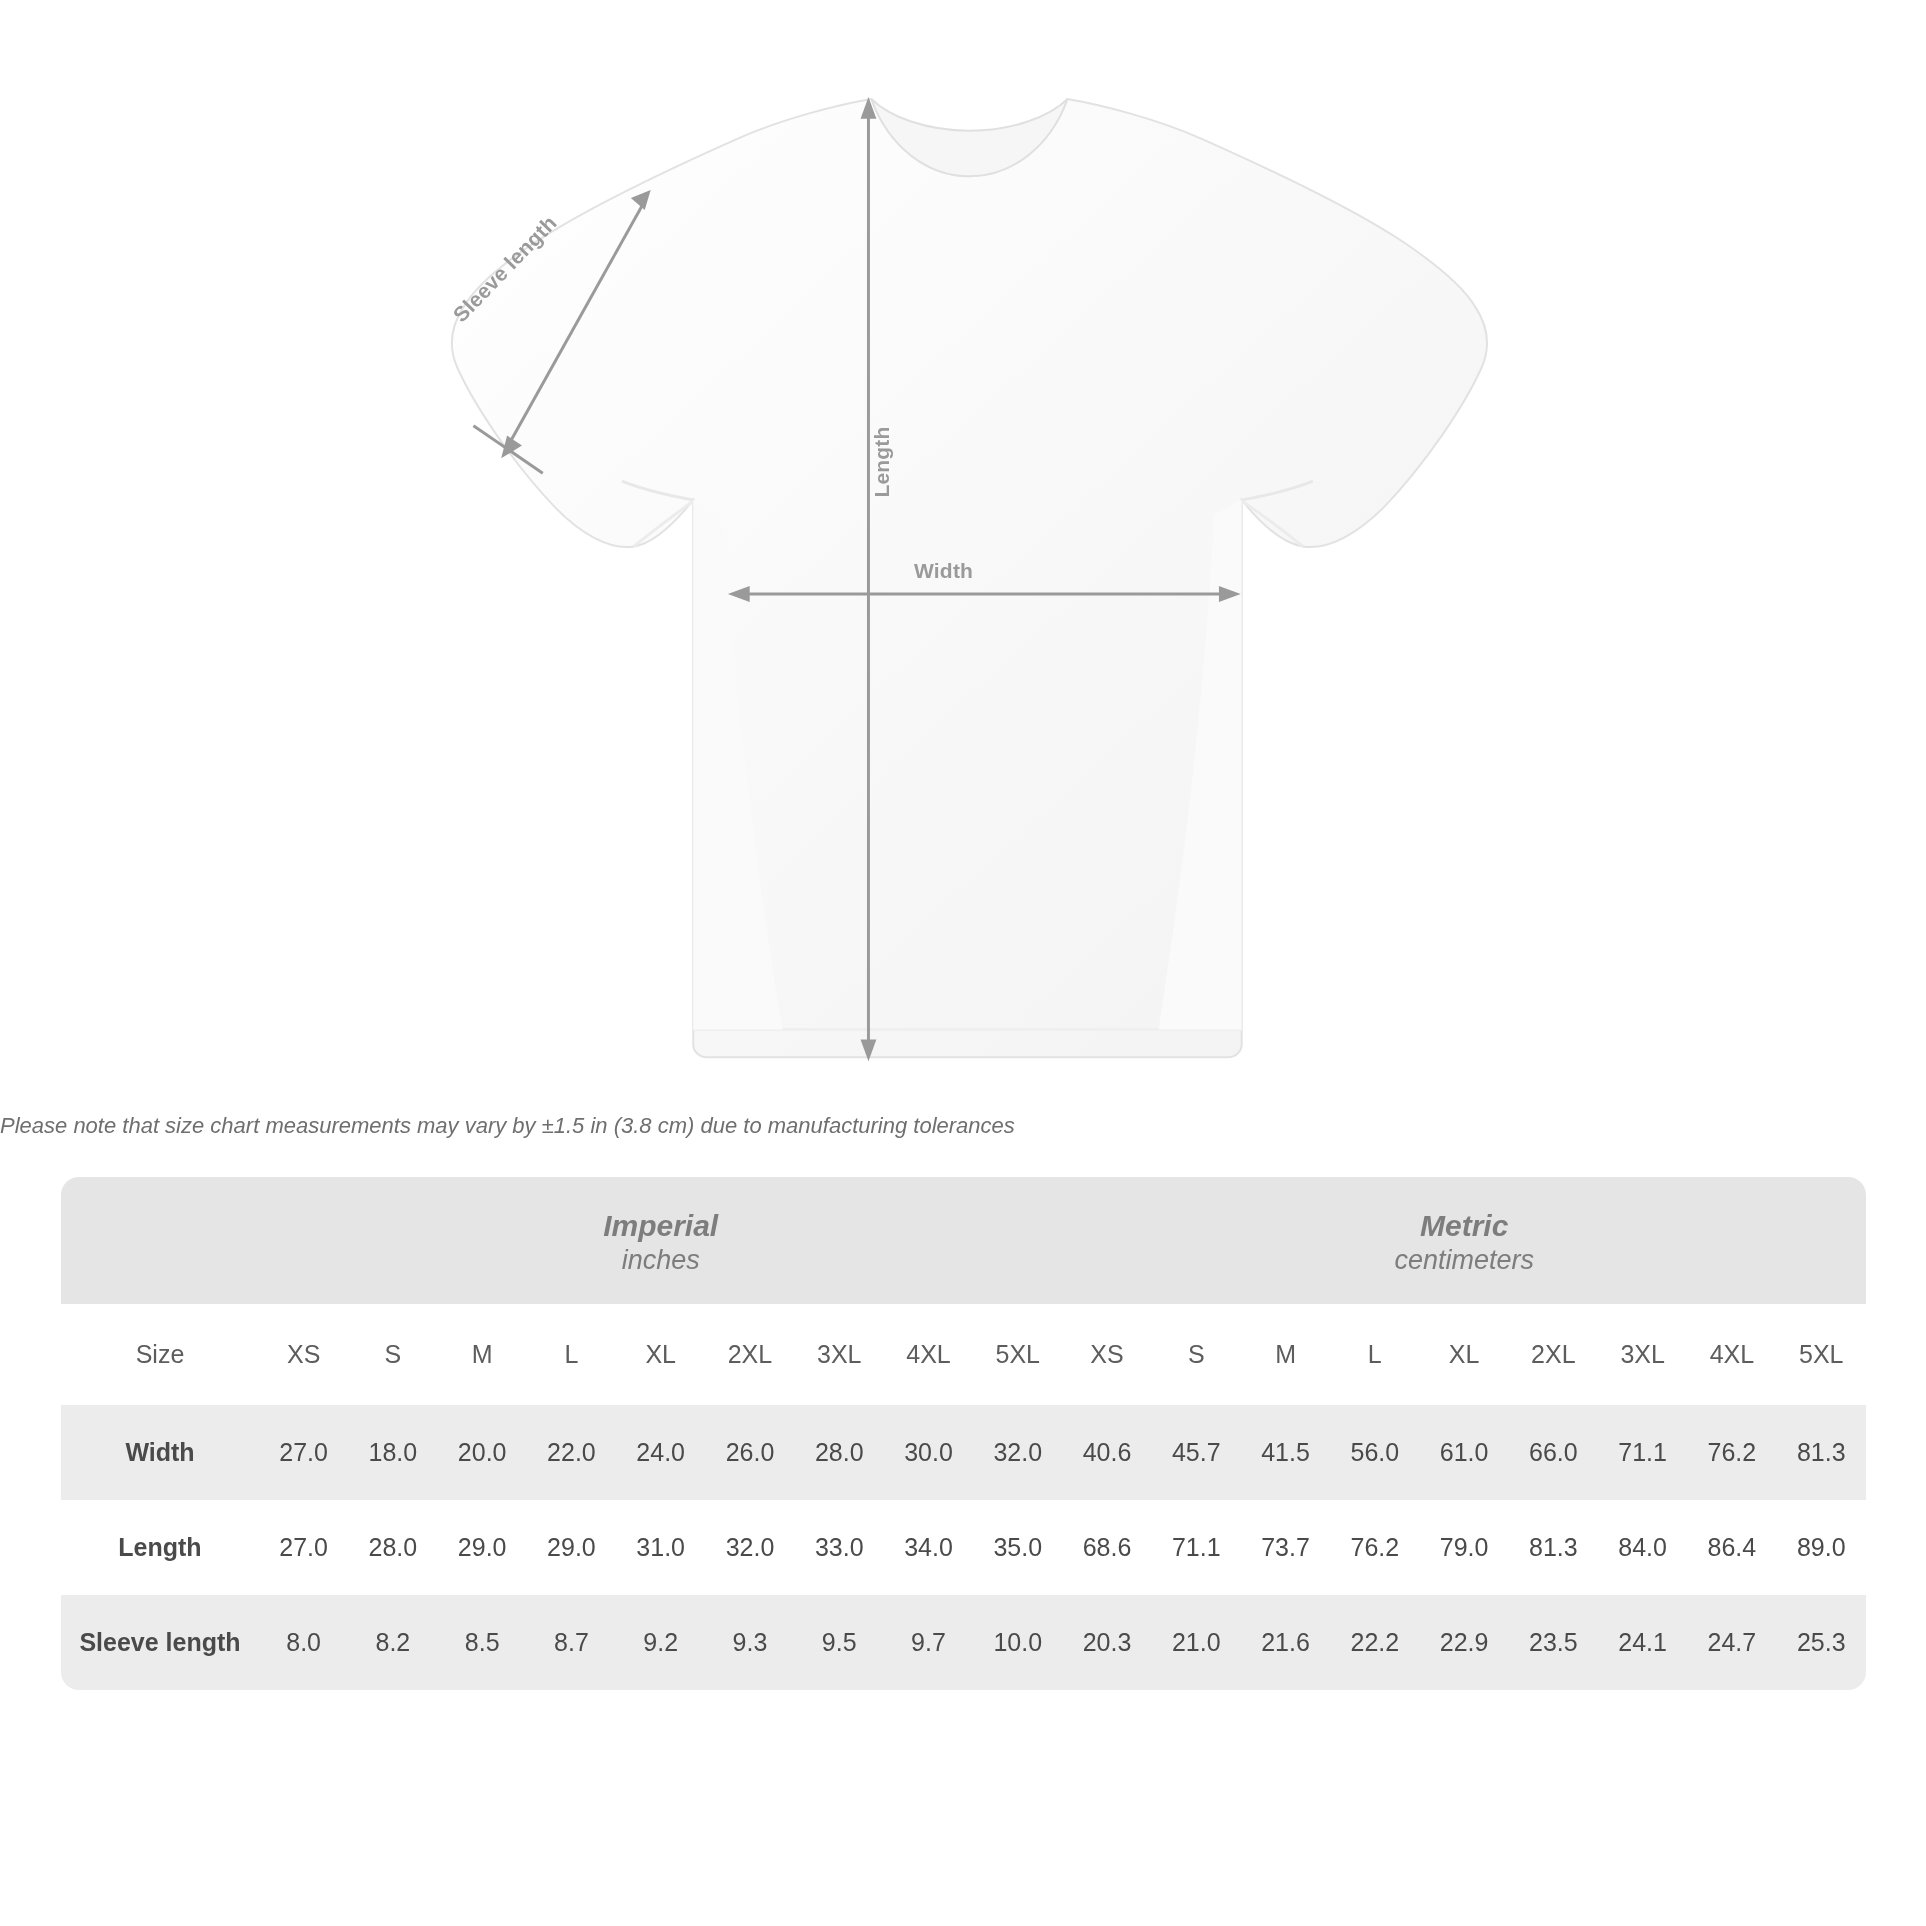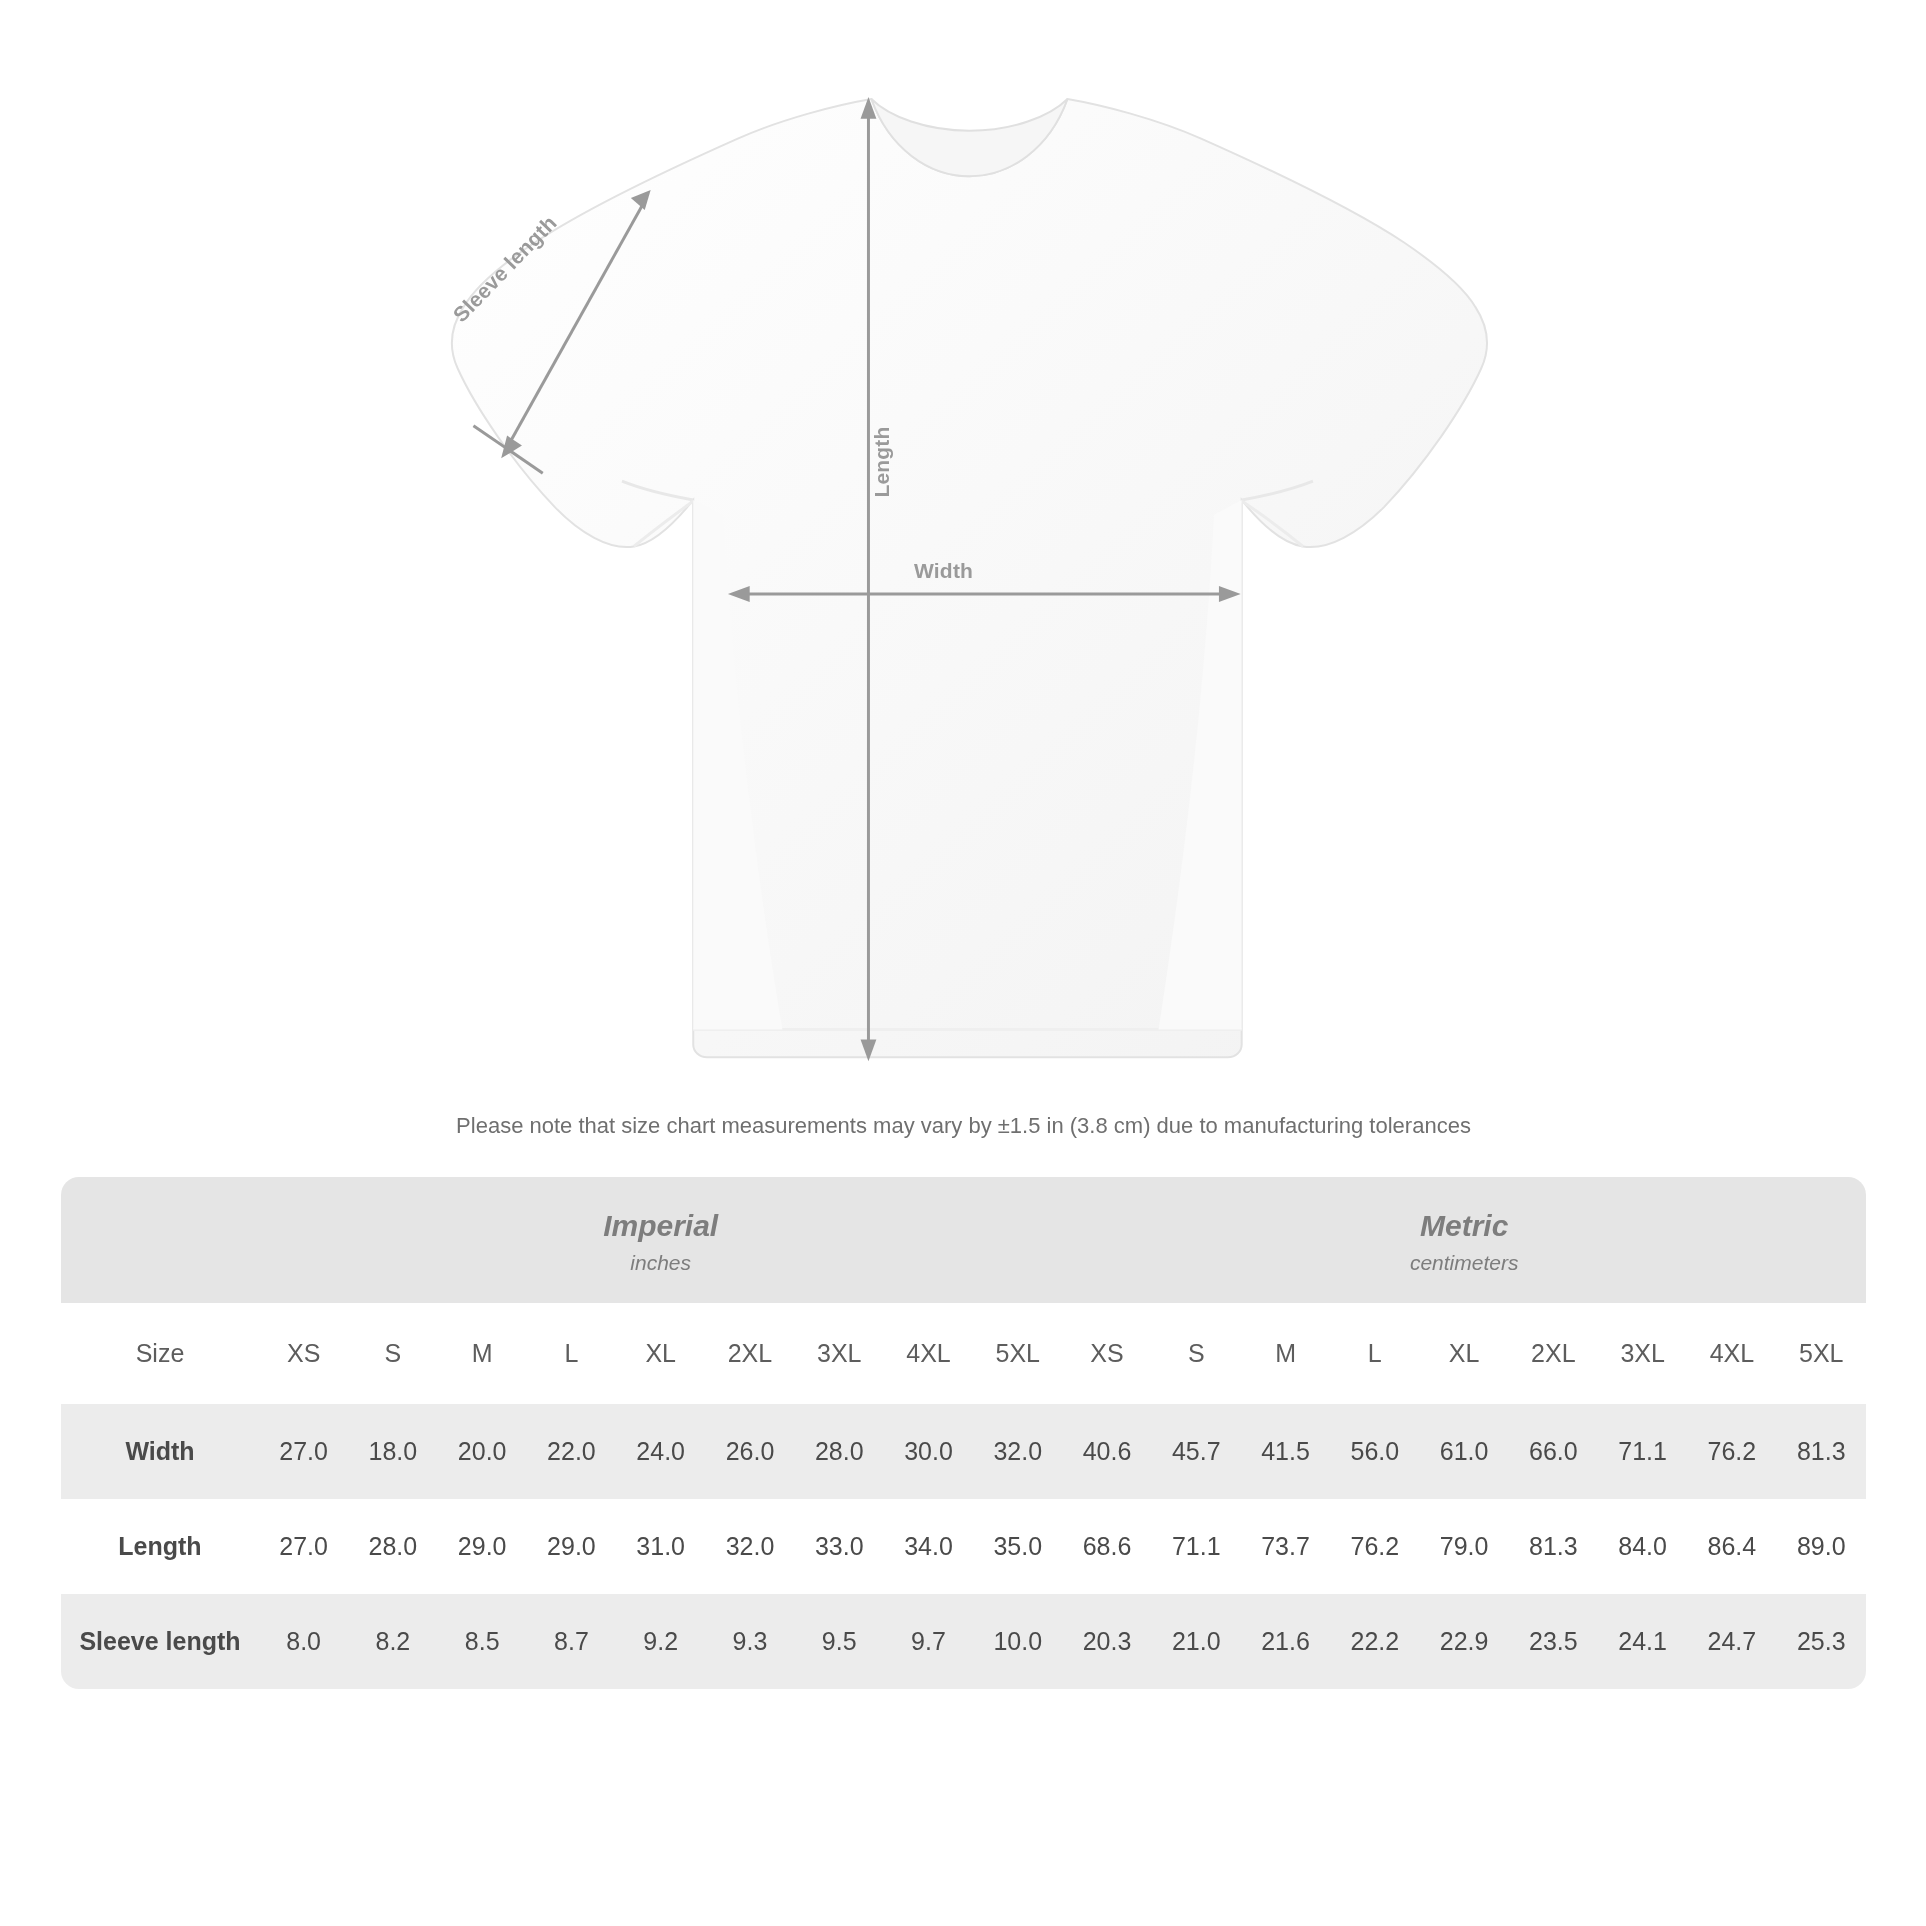--- a/index.html
+++ b/index.html
@@ -59,22 +59,22 @@
 
   
   .chart-title {
     text-align: center;
     font-size: 42px;
     font-weight: bold;
     color: #111111;
     margin-top: 6px;
   }
   .chart-note {
-    text-align: center;
     font-size: 22px;
+    font-style: italic;
     color: #6f6f6f;
     margin-top: 24px;
   }
 
   
   .table-wrap {
     margin: 38px 61px 0 61px;
     border-radius: 18px;
     overflow: hidden;
   }
@@ -93,24 +93,23 @@
     padding: 30px 0 28px 0;
   }
   .unit-system {
     font-size: 30px;
     font-style: italic;
     font-weight: bold;
     color: #7d7d7d;
     line-height: 1.25;
   }
   .unit-unit {
-    font-size: 21px;
+    font-size: 27px;
     font-style: italic;
     color: #7d7d7d;
-    margin-top: 6px;
   }
   .head-row td {
     background: #ffffff;
     font-size: 25px;
     font-weight: normal;
     color: #5d5d5d;
     padding: 36px 0;
   }
   .head-row td.rowlabel {
     color: #5d5d5d;

